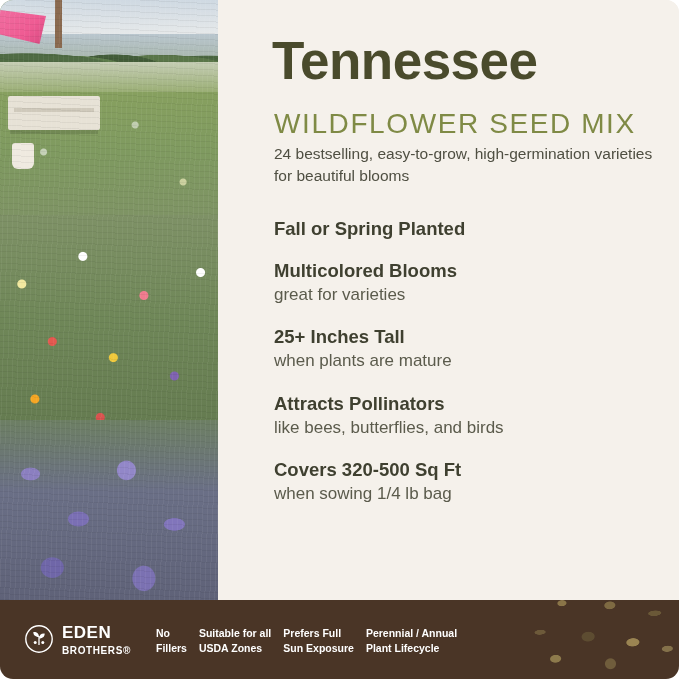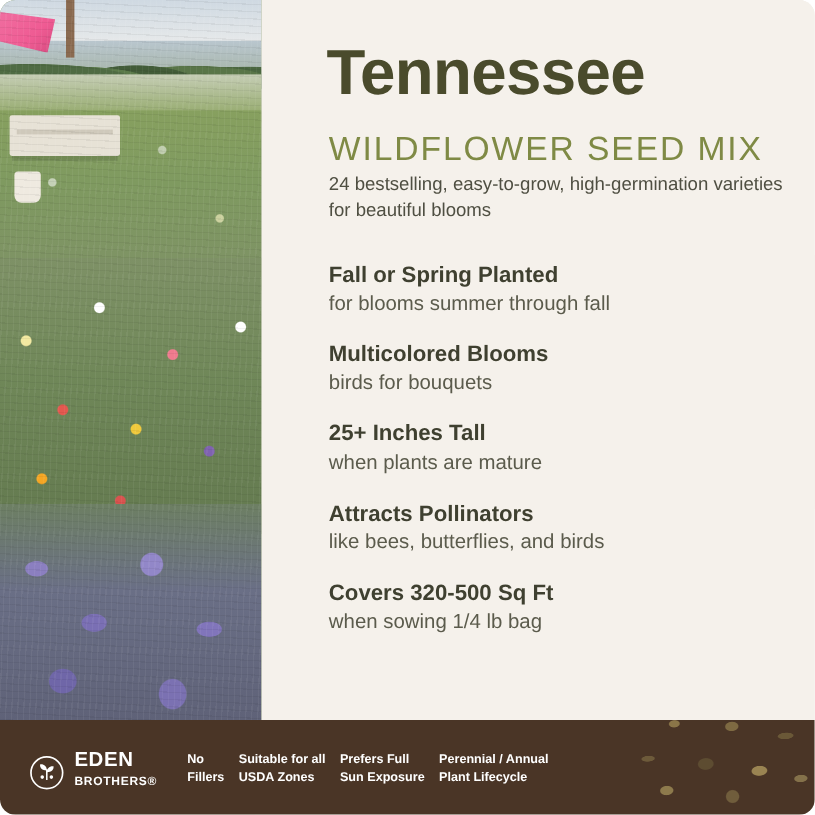--- a/index.html
+++ b/index.html
@@ -176,21 +176,21 @@
       radial-gradient(ellipse at 60% 35%, #7e6a42 0 5px, transparent 6px),
       radial-gradient(ellipse at 72% 70%, #9a8452 0 6px, transparent 7px),
       radial-gradient(ellipse at 86% 45%, #6a5837 0 6px, transparent 7px),
       radial-gradient(ellipse at 26% 80%, #8d7a4c 0 5px, transparent 6px),
       radial-gradient(ellipse at 58% 88%, #705d3c 0 5px, transparent 6px),
       radial-gradient(ellipse at 92% 78%, #84714a 0 5px, transparent 6px);
     transform: rotate(-4deg);
   }
   .logo {
     position: absolute; left: 24px; top: 24px;
-    display: flex; align-items: flex-end; gap: 8px;
+    display: flex; align-items: flex-start; gap: 8px;
   }
   .logo-mark { width: 30px; height: 30px; }
   .logo-text { line-height: 1.02; }
   .logo-l1 {
     font-size: 17px; font-weight: bold; color: #ffffff; letter-spacing: .5px;
   }
   .logo-l2 {
     font-size: 10px; font-weight: bold; color: #ffffff; letter-spacing: .6px;
   }
   .badges {
@@ -226,25 +226,24 @@
   </div>
 
   <div class="panel">
     <div class="title">Tennessee</div>
     <div class="subtitle">WILDFLOWER SEED MIX</div>
     <div class="blurb">24 bestselling, easy-to-grow, high-germination varieties for beautiful blooms</div>
 
     <div class="features">
       <div class="feature">
         <div class="feat-head">Fall or Spring Planted</div>
-        <div class="feat-sub">for blooms summer through fall</div>
       </div>
       <div class="feature">
         <div class="feat-head">Multicolored Blooms</div>
-        <div class="feat-sub">birds for bouquets</div>
+        <div class="feat-sub">great for varieties</div>
       </div>
       <div class="feature">
         <div class="feat-head">25+ Inches Tall</div>
         <div class="feat-sub">when plants are mature</div>
       </div>
       <div class="feature">
         <div class="feat-head">Attracts Pollinators</div>
         <div class="feat-sub">like bees, butterflies, and birds</div>
       </div>
       <div class="feature">

